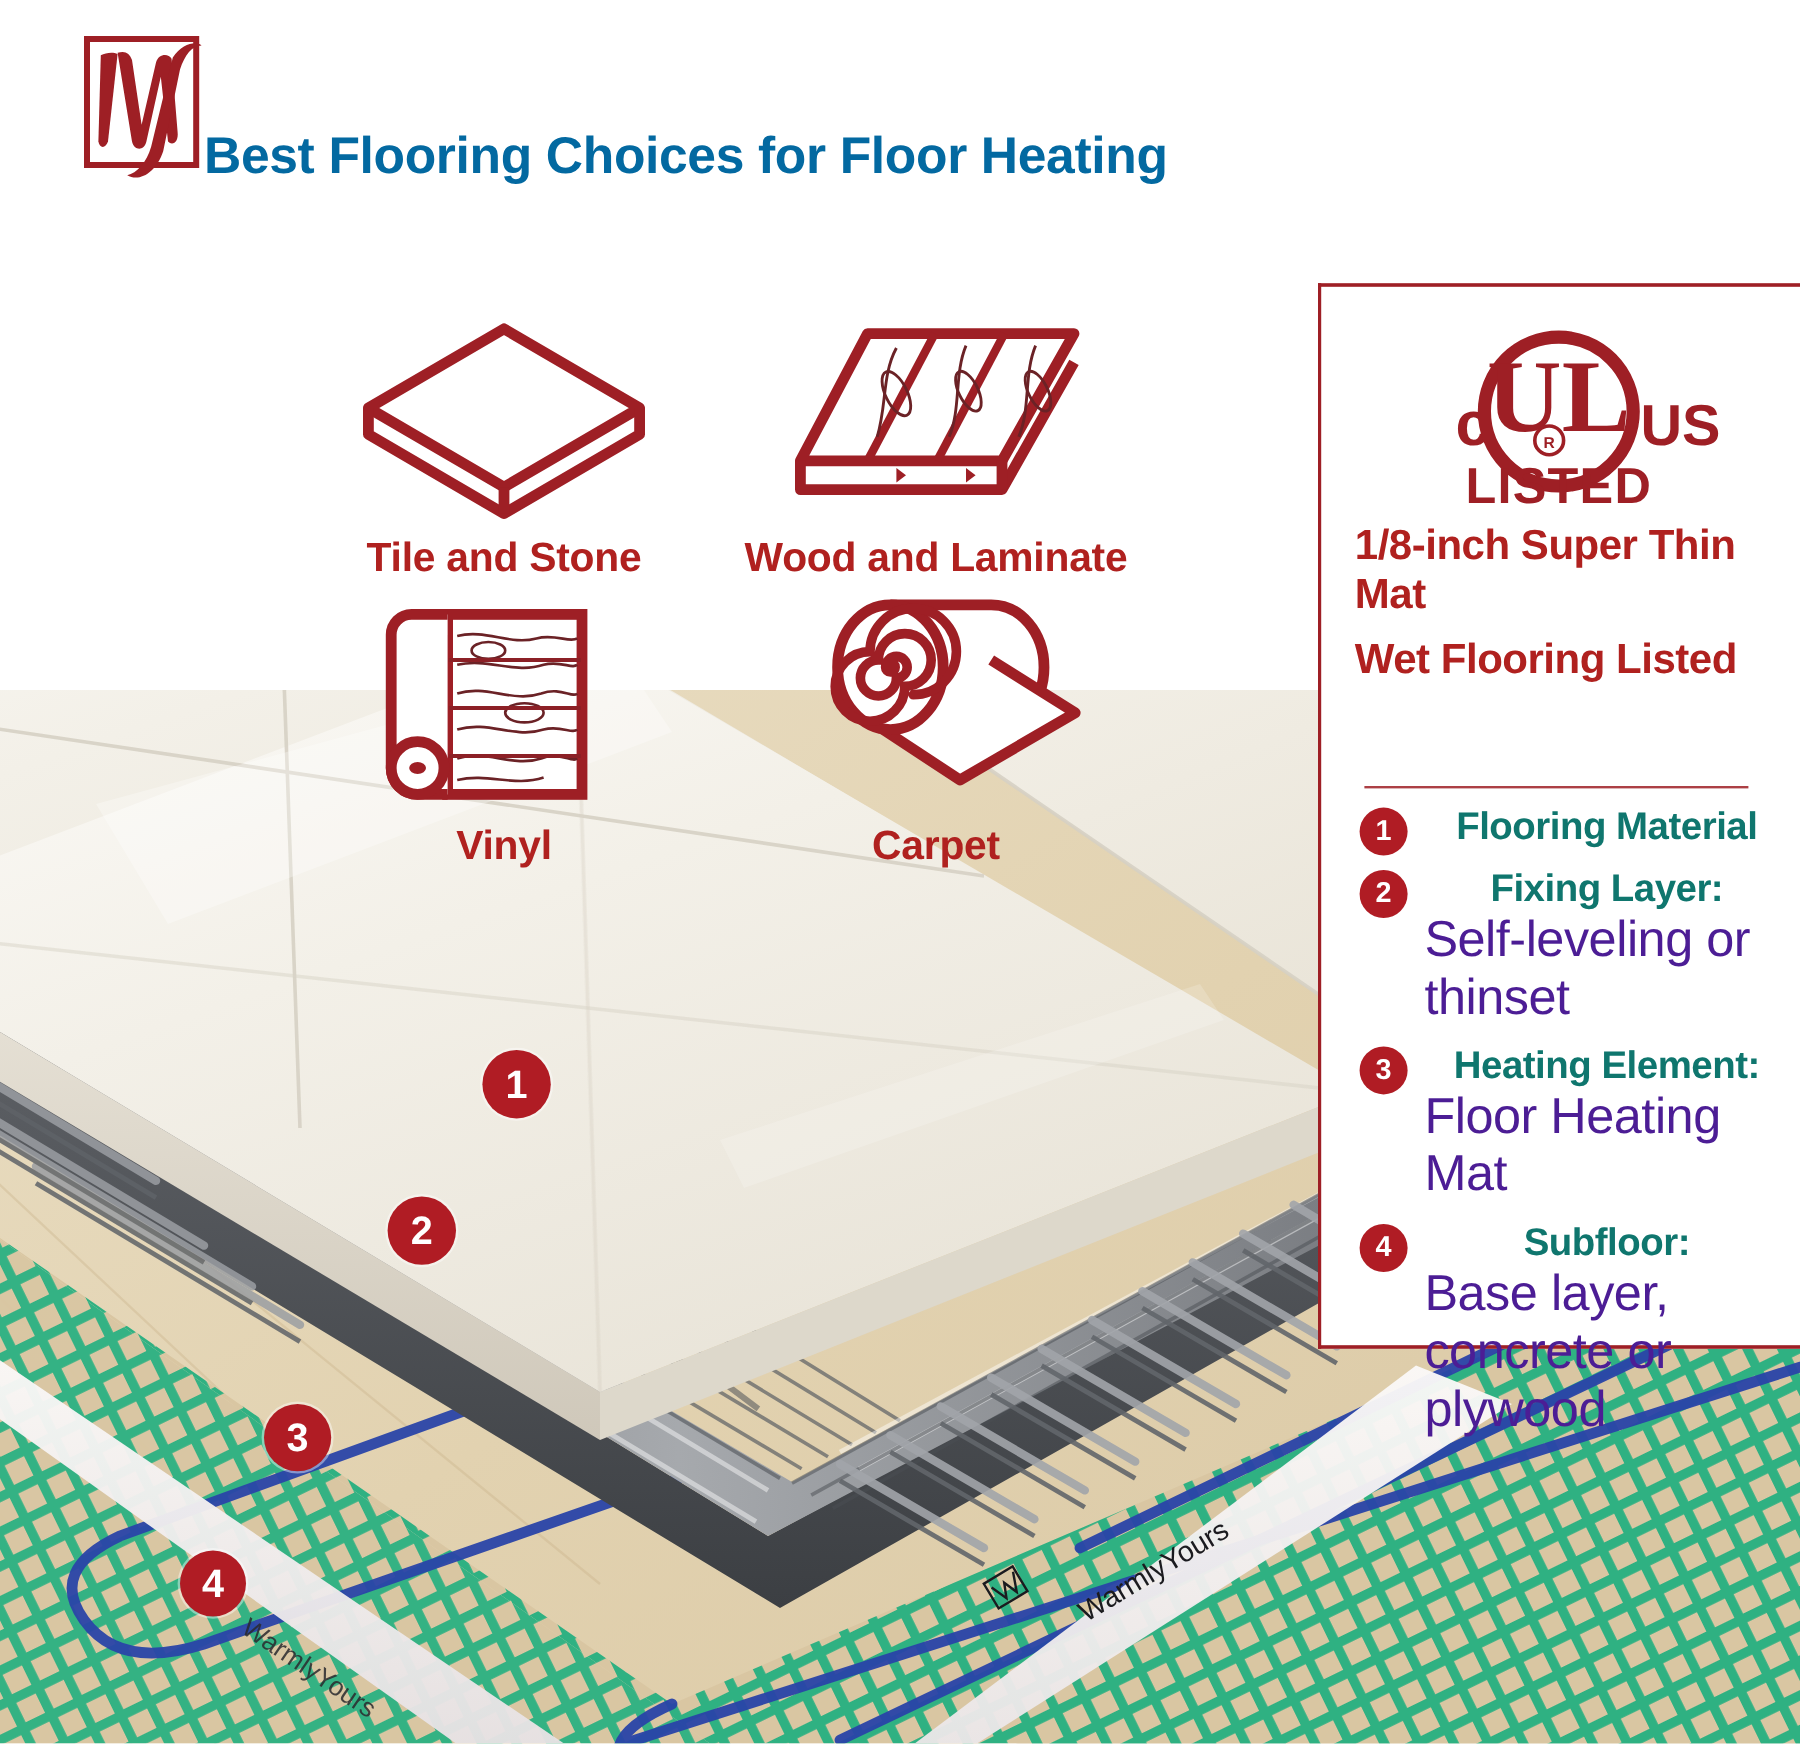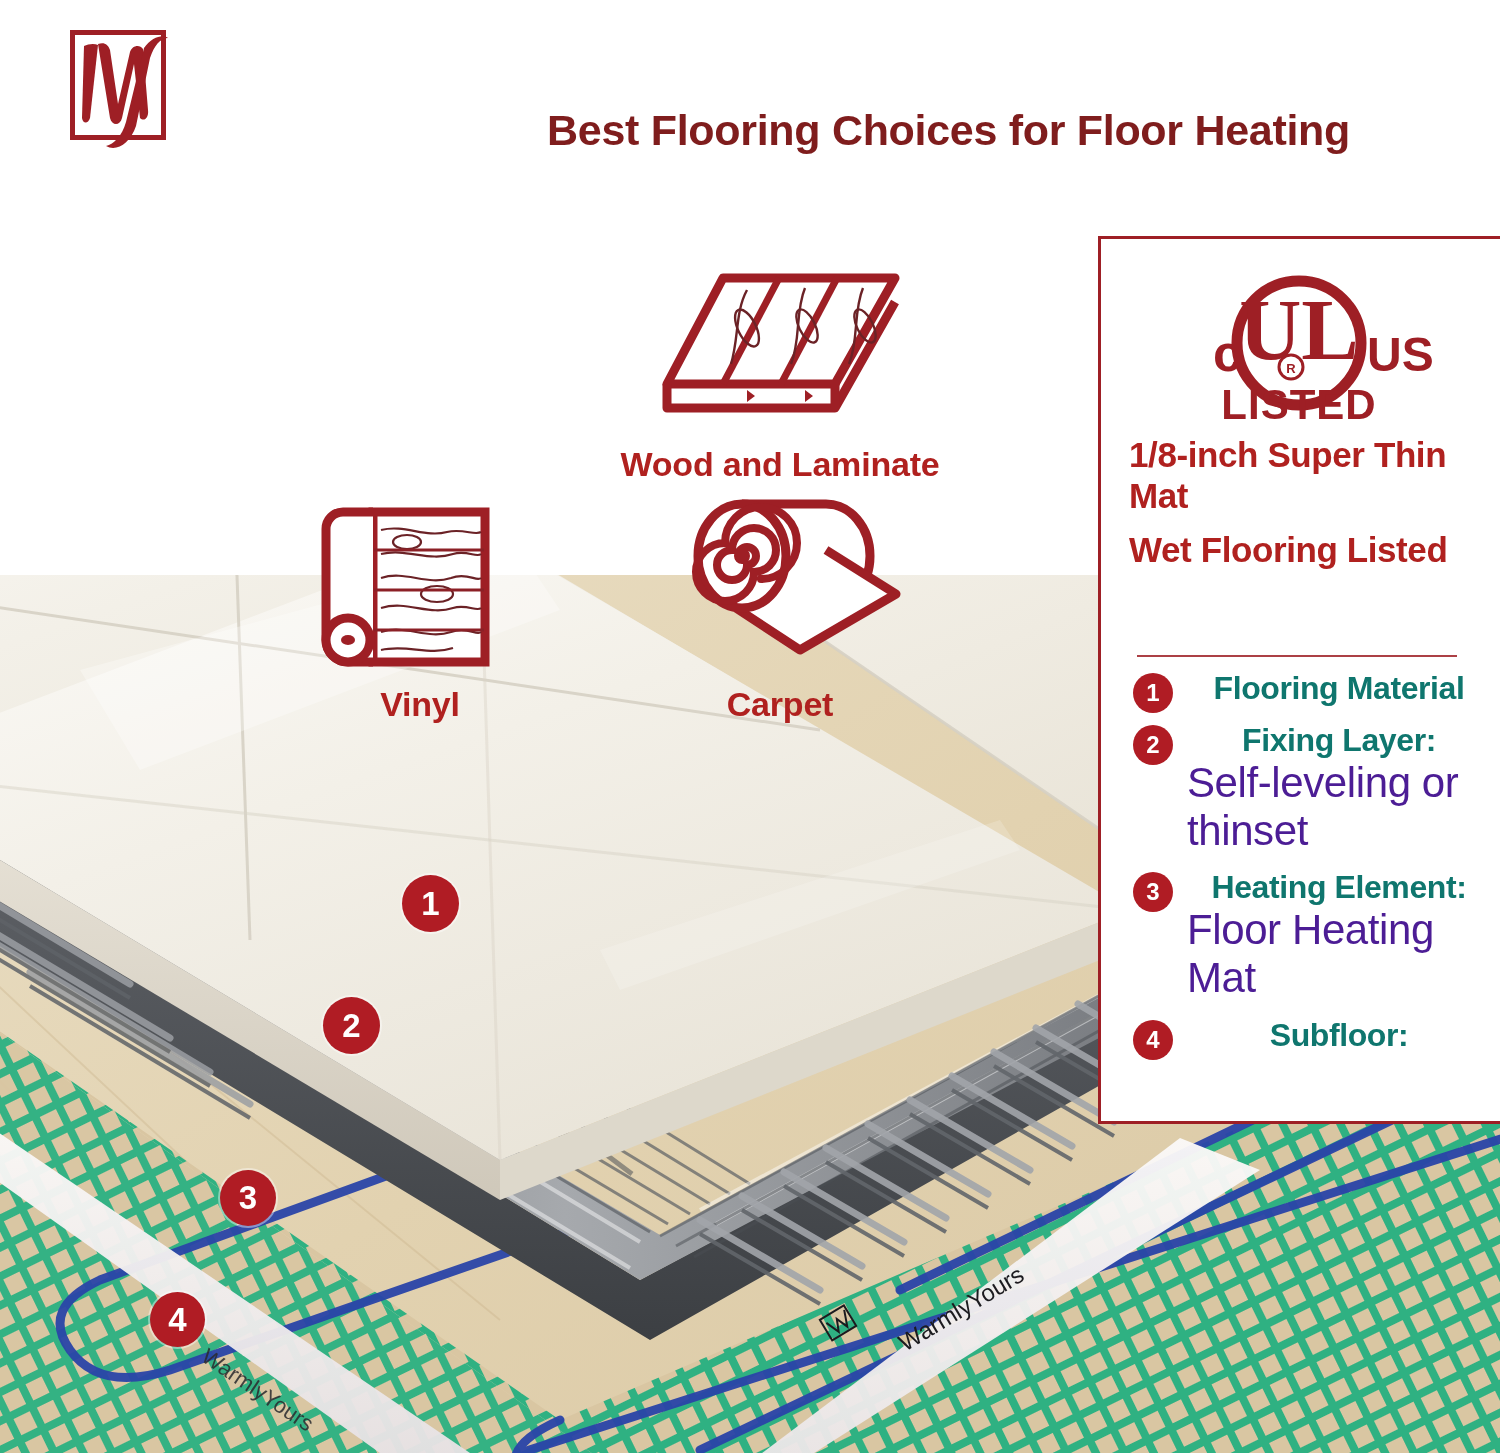--- a/index.html
+++ b/index.html
@@ -8,22 +8,22 @@
 
   
   #header{position:absolute;left:0;top:0;width:1500px;height:200px;background:#fff;z-index:40;}
   #logo{position:absolute;left:48px;top:18px;width:130px;height:140px;}
   #logo .frame{position:absolute;left:22px;top:12px;width:96px;height:110px;
                border:5px solid #9e1f25;box-sizing:border-box;background:#fff;}
   #logo svg{position:absolute;left:0;top:0;width:130px;height:140px;}
   #title{position:absolute;left:170px;top:8px;width:1180px;text-align:center;
          color:#b0211f;font-size:72px;font-weight:bold;letter-spacing:-1px;
          line-height:1.02;font-family:"Liberation Sans", sans-serif;}
-  #subtitle{position:absolute;left:170px;top:106px;width:1180px;text-align:right;
-            color:#7f1d1d;font-size:43px;font-weight:bold;letter-spacing:-0.3px;
+  #subtitle{position:absolute;left:170px;top:106px;width:1180px;text-align:left;
+            color:#0369a1;font-size:43px;font-weight:bold;letter-spacing:-0.3px;
             font-family:"Liberation Sans", sans-serif;}
 
   
   #icongrid{position:absolute;left:240px;top:260px;width:720px;height:510px;z-index:35;}
   .icon-cell{position:absolute;text-align:center;}
   .icon-cell .art{position:relative;margin:0 auto;}
   .icon-cell .cap{color:#b0211f;font-size:34px;font-weight:bold;letter-spacing:-0.2px;
                   font-family:"Liberation Sans", sans-serif;white-space:nowrap;}
   #cell-tile{left:0px;top:0px;width:360px;}
   #cell-wood{left:360px;top:0px;width:360px;}
@@ -275,20 +275,30 @@
                L100 92 C101 100 96 104 92 100 L86 46 L74 100 C72 108 64 108 62 100 Z" fill="#9e1f25"></path>
       <path d="M96 30 C104 18 116 16 120 20 C112 20 106 28 102 40
                L88 108 C82 126 68 134 58 128 C66 126 74 118 78 104 Z" fill="#9e1f25"></path>
     </svg>
   </div>
   <div id="subtitle">Best Flooring Choices for Floor Heating</div>
 </div>
 
 <div id="icongrid">
 
+  <div class="icon-cell" id="cell-tile">
+    <div class="art">
+      <svg width="250" height="175" viewBox="0 0 250 175">
+        <polygon points="125,14 238,80 125,146 12,80" fill="none" stroke="#9e1f25" stroke-width="9" stroke-linejoin="round"></polygon>
+        <polyline points="12,80 12,102 125,168 238,102 238,80" fill="none" stroke="#9e1f25" stroke-width="9" stroke-linejoin="round"></polyline>
+        <line x1="125" y1="146" x2="125" y2="168" stroke="#9e1f25" stroke-width="9"></line>
+      </svg>
+    </div>
+    <div class="cap">Tile and Stone</div>
+  </div>
 
   <div class="icon-cell" id="cell-wood">
     <div class="art">
       <svg width="250" height="175" viewBox="0 0 250 175">
         <polygon points="68,18 240,18 180,124 12,124" fill="#fff" stroke="#9e1f25" stroke-width="9" stroke-linejoin="round"></polygon>
         <polyline points="12,124 12,148 180,148 240,42" fill="none" stroke="#9e1f25" stroke-width="9" stroke-linejoin="round"></polyline>
         <line x1="180" y1="124" x2="180" y2="148" stroke="#9e1f25" stroke-width="9"></line>
         <line x1="124" y1="18" x2="68" y2="124" stroke="#9e1f25" stroke-width="7"></line>
         <line x1="182" y1="18" x2="126" y2="124" stroke="#9e1f25" stroke-width="7"></line>
         <g fill="none" stroke="#6b2226" stroke-width="2.4">
@@ -380,20 +390,21 @@
       <div class="lg-desc">Self-leveling or thinset</div>
     </div>
     <div class="lg-item">
       <div class="lg-badge">3</div>
       <div class="lg-title">Heating Element:</div>
       <div class="lg-desc">Floor Heating Mat</div>
     </div>
     <div class="lg-item">
       <div class="lg-badge">4</div>
       <div class="lg-title">Subfloor:</div>
+      <div class="lg-desc">Base layer, concrete or plywood</div>
     </div>
   </div>
 </div>
 
 <div class="cbadge" id="cb1">1</div>
 <div class="cbadge" id="cb2">2</div>
 <div class="cbadge" id="cb3">3</div>
 <div class="cbadge" id="cb4">4</div>
 
 </body></html>

